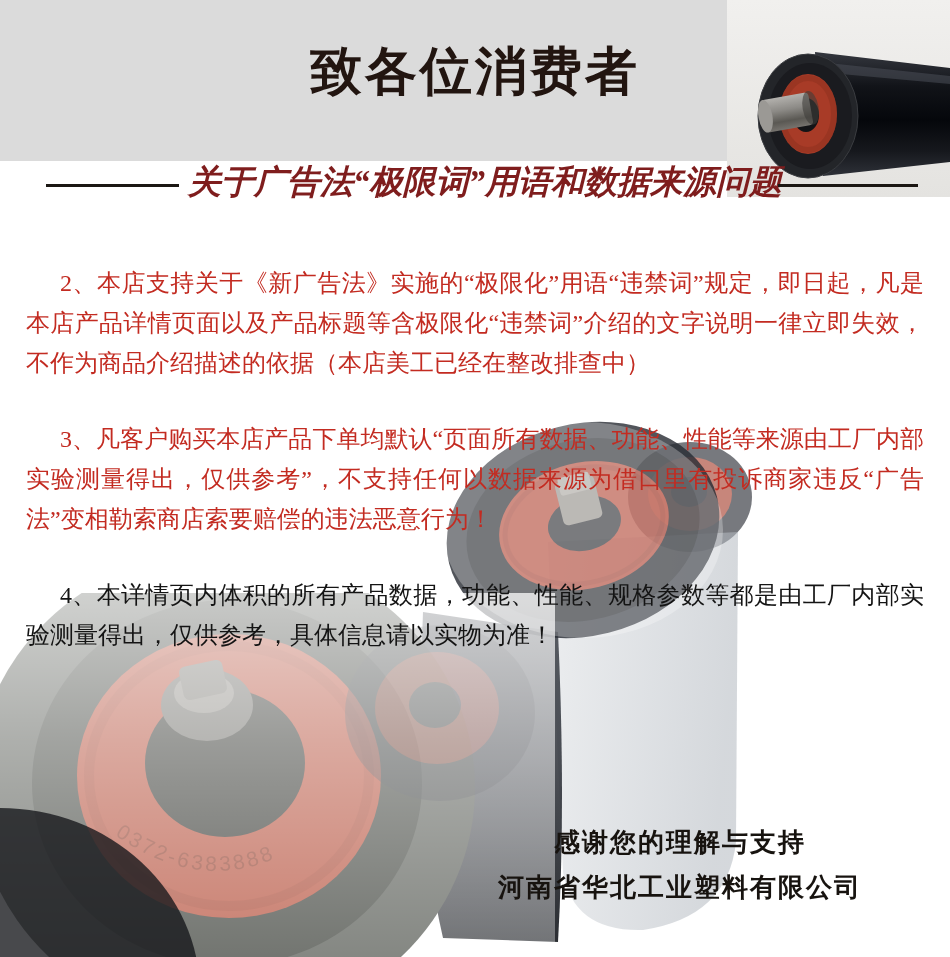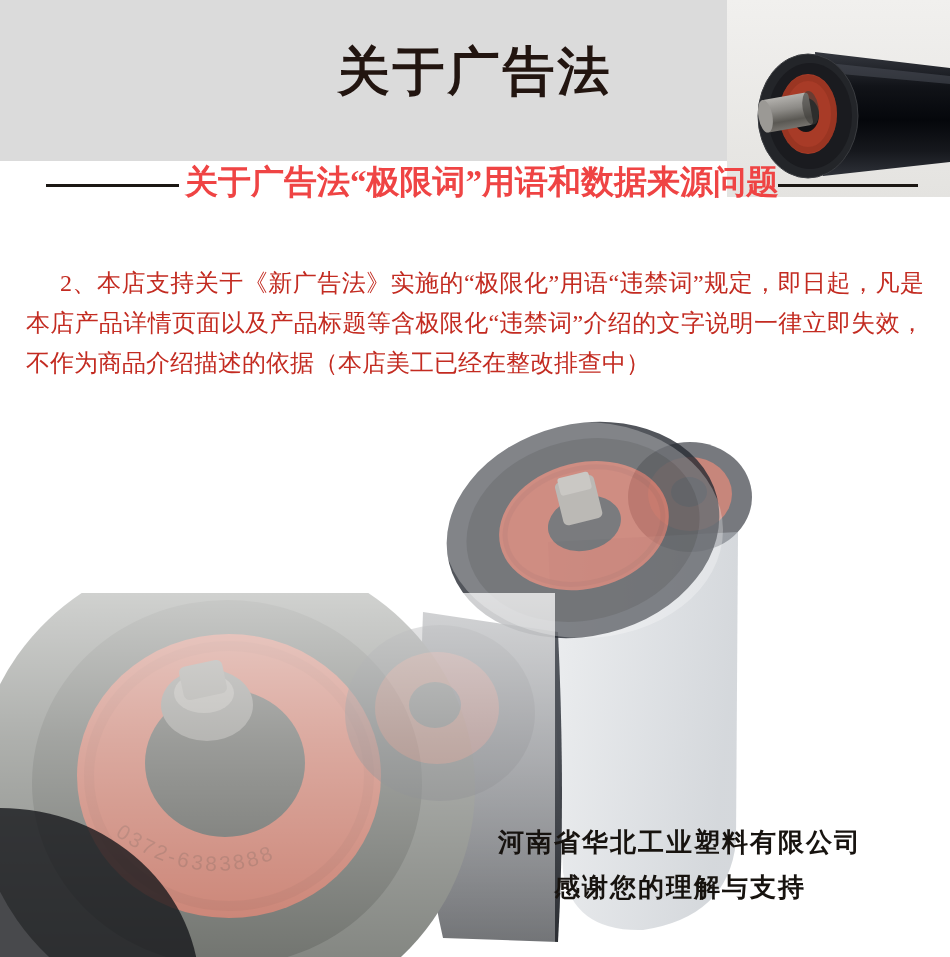--- a/index.html
+++ b/index.html
@@ -6,23 +6,23 @@
   body{width:950px;height:957px;background:#ffffff;overflow:hidden;
        font-family:"Liberation Serif", serif;}
   .page{position:relative;width:950px;height:957px;overflow:hidden;background:#ffffff;}
 
   
   .gray-block{position:absolute;left:0;top:0;width:727px;height:161px;background:#dbdbdb;}
   .photo-top{position:absolute;left:727px;top:0;width:223px;height:197px;}
   .title{position:absolute;left:0;top:42px;width:950px;margin:0;text-align:center;
          font-family:"Liberation Sans", sans-serif;font-weight:700;font-size:52px;
          line-height:58px;color:#221510;letter-spacing:3px;z-index:6;}
-  .subtitle-text{position:absolute;left:185px;top:162px;width:600px;text-align:left;
+  .subtitle-text{position:absolute;left:185px;top:162px;width:600px;text-align:center;
          font-family:"Liberation Serif", serif;font-weight:700;font-size:33px;line-height:40px;
-         color:#ef4444;z-index:6;white-space:nowrap;}
+         color:#7f1d1d;z-index:6;white-space:nowrap;font-style:italic;}
   .rule{position:absolute;height:3px;background:#1b1713;z-index:6;}
   .rule-left{left:46px;top:184px;width:133px;}
   .rule-right{left:778px;top:184px;width:140px;}
 
   
   .photo-center{position:absolute;left:398px;top:382px;width:390px;height:575px;z-index:1;}
   .photo-bottomleft{position:absolute;left:-15px;top:593px;width:570px;height:364px;z-index:1;}
 
   
   .content{position:absolute;left:26px;top:263px;width:898px;z-index:5;}
@@ -71,21 +71,21 @@
     <ellipse cx="81" cy="114" rx="29" ry="40" fill="#a83b27"></ellipse>
     <ellipse cx="81" cy="114" rx="26" ry="36" fill="none" stroke="#8c2f1e" stroke-width="6" opacity="0.5"></ellipse>
     <ellipse cx="79" cy="115" rx="13" ry="17" fill="#131417"></ellipse>
     <g transform="rotate(-10 60 112)">
       <rect x="36" y="96" width="48" height="33" rx="4" fill="url(#shaftg)"></rect>
       <ellipse cx="38" cy="112.5" rx="7" ry="16.5" fill="#9b9995"></ellipse>
       <ellipse cx="84" cy="112" rx="8" ry="17" fill="#3f3d3a" opacity="0.6"></ellipse>
     </g>
   </svg>
 
-  <h1 class="title">关于广告法</h1>
+  <h1 class="title">致各位消费者</h1>
   <div class="rule rule-left"></div>
   <div class="subtitle-text">关于广告法“极限词”用语和数据来源问题</div>
   <div class="rule rule-right"></div>
 
   <svg class="photo-center" viewBox="0 0 390 575" xmlns="http://www.w3.org/2000/svg">
     <defs>
       <linearGradient id="ghostg" x1="0" y1="0" x2="1" y2="0.2">
         <stop offset="0" stop-color="#dde0e3"></stop>
           <stop offset="0.6" stop-color="#c3c8ce"></stop>
         <stop offset="1" stop-color="#b2b8bf"></stop>
@@ -145,20 +145,22 @@
       <ellipse cx="455" cy="120" rx="95" ry="88" fill="#2a2d33"></ellipse>
       <ellipse cx="452" cy="115" rx="62" ry="56" fill="#a63a28"></ellipse>
       <ellipse cx="450" cy="112" rx="26" ry="23" fill="#1c1e23"></ellipse>
     </g>
     <rect x="0" y="0" width="570" height="364" fill="url(#wash2)"></rect>
     <ellipse cx="15" cy="400" rx="200" ry="185" fill="#14161a" opacity="0.78"></ellipse>
   </svg>
 
   <div class="content">
     <p class="para red">2、本店支持关于《新广告法》实施的“极限化”用语“违禁词”规定，即日起，凡是本店产品详情页面以及产品标题等含极限化“违禁词”介绍的文字说明一律立即失效，不作为商品介绍描述的依据（本店美工已经在整改排查中）</p>
+    <p class="para red">3、凡客户购买本店产品下单均默认“页面所有数据、功能、性能等来源由工厂内部实验测量得出，仅供参考”，不支持任何以数据来源为借口里有投诉商家违反“广告法”变相勒索商店索要赔偿的违法恶意行为！</p>
+    <p class="para black">4、本详情页内体积的所有产品数据，功能、性能、规格参数等都是由工厂内部实验测量得出，仅供参考，具体信息请以实物为准！</p>
   </div>
 
   <div class="signature">
+    <div class="sig-line">感谢您的理解与支持</div>
     <div class="sig-line">河南省华北工业塑料有限公司</div>
-    <div class="sig-line">感谢您的理解与支持</div>
   </div>
 
 </div>
 
 </body></html>

